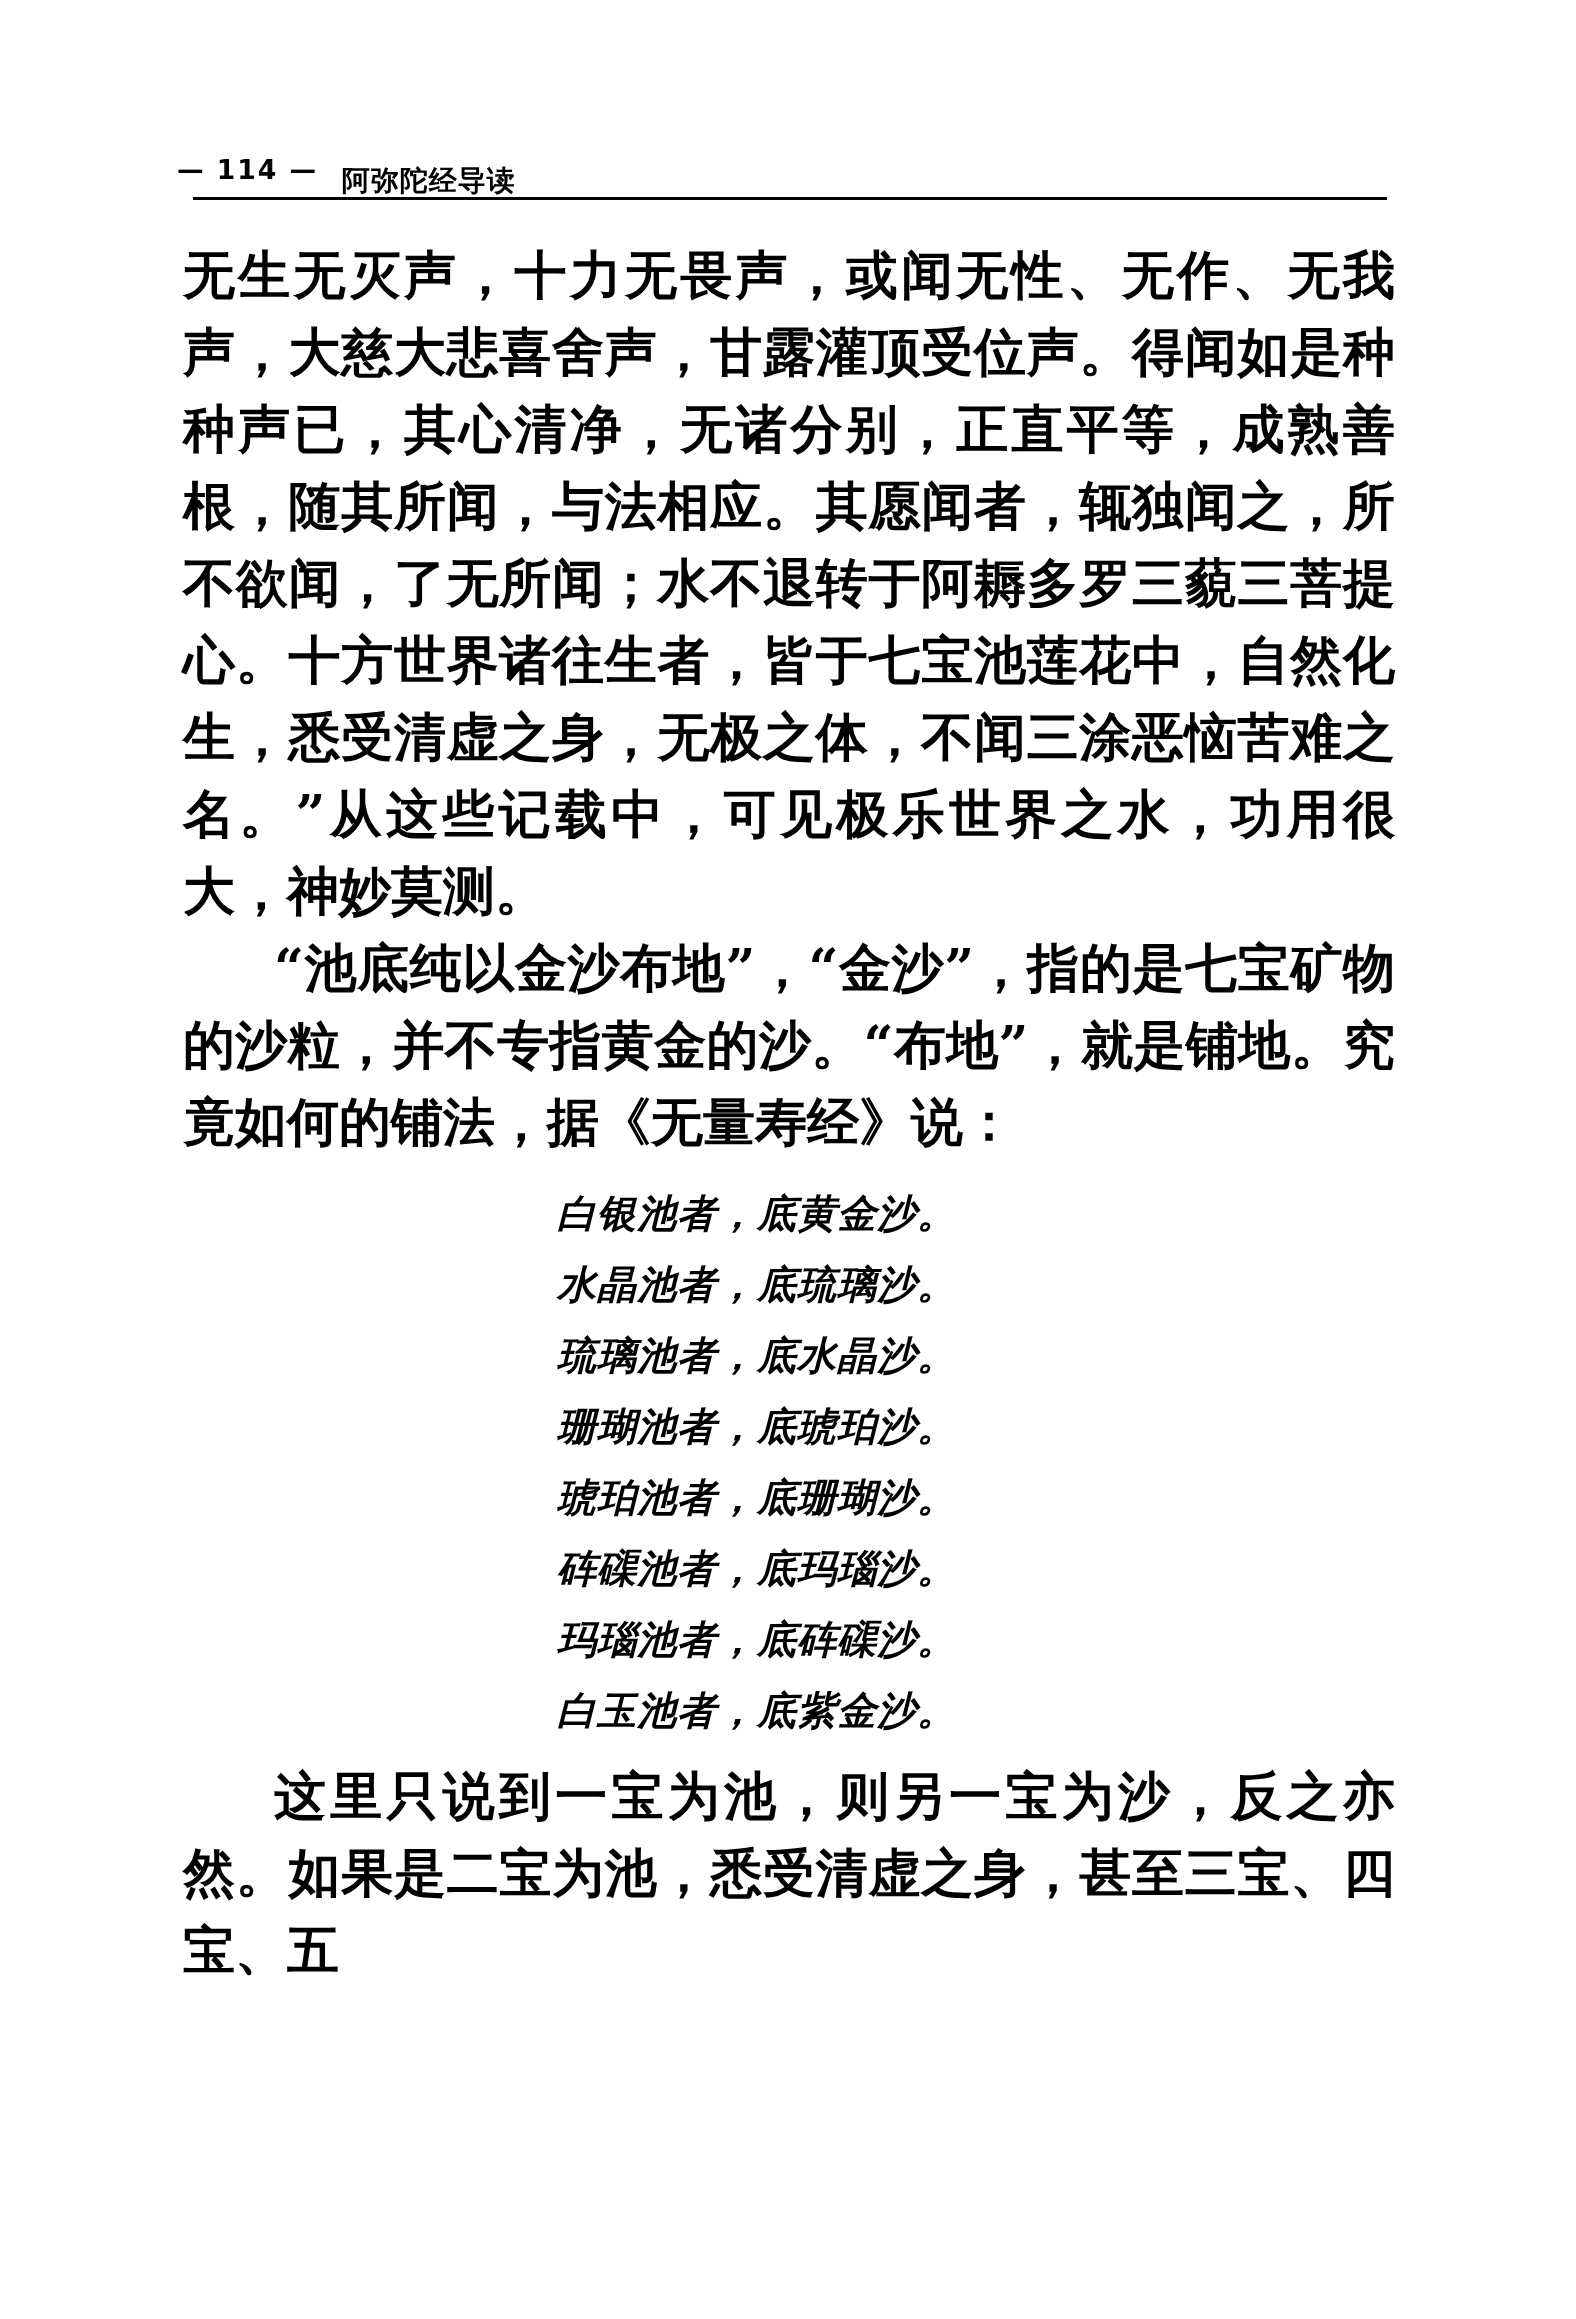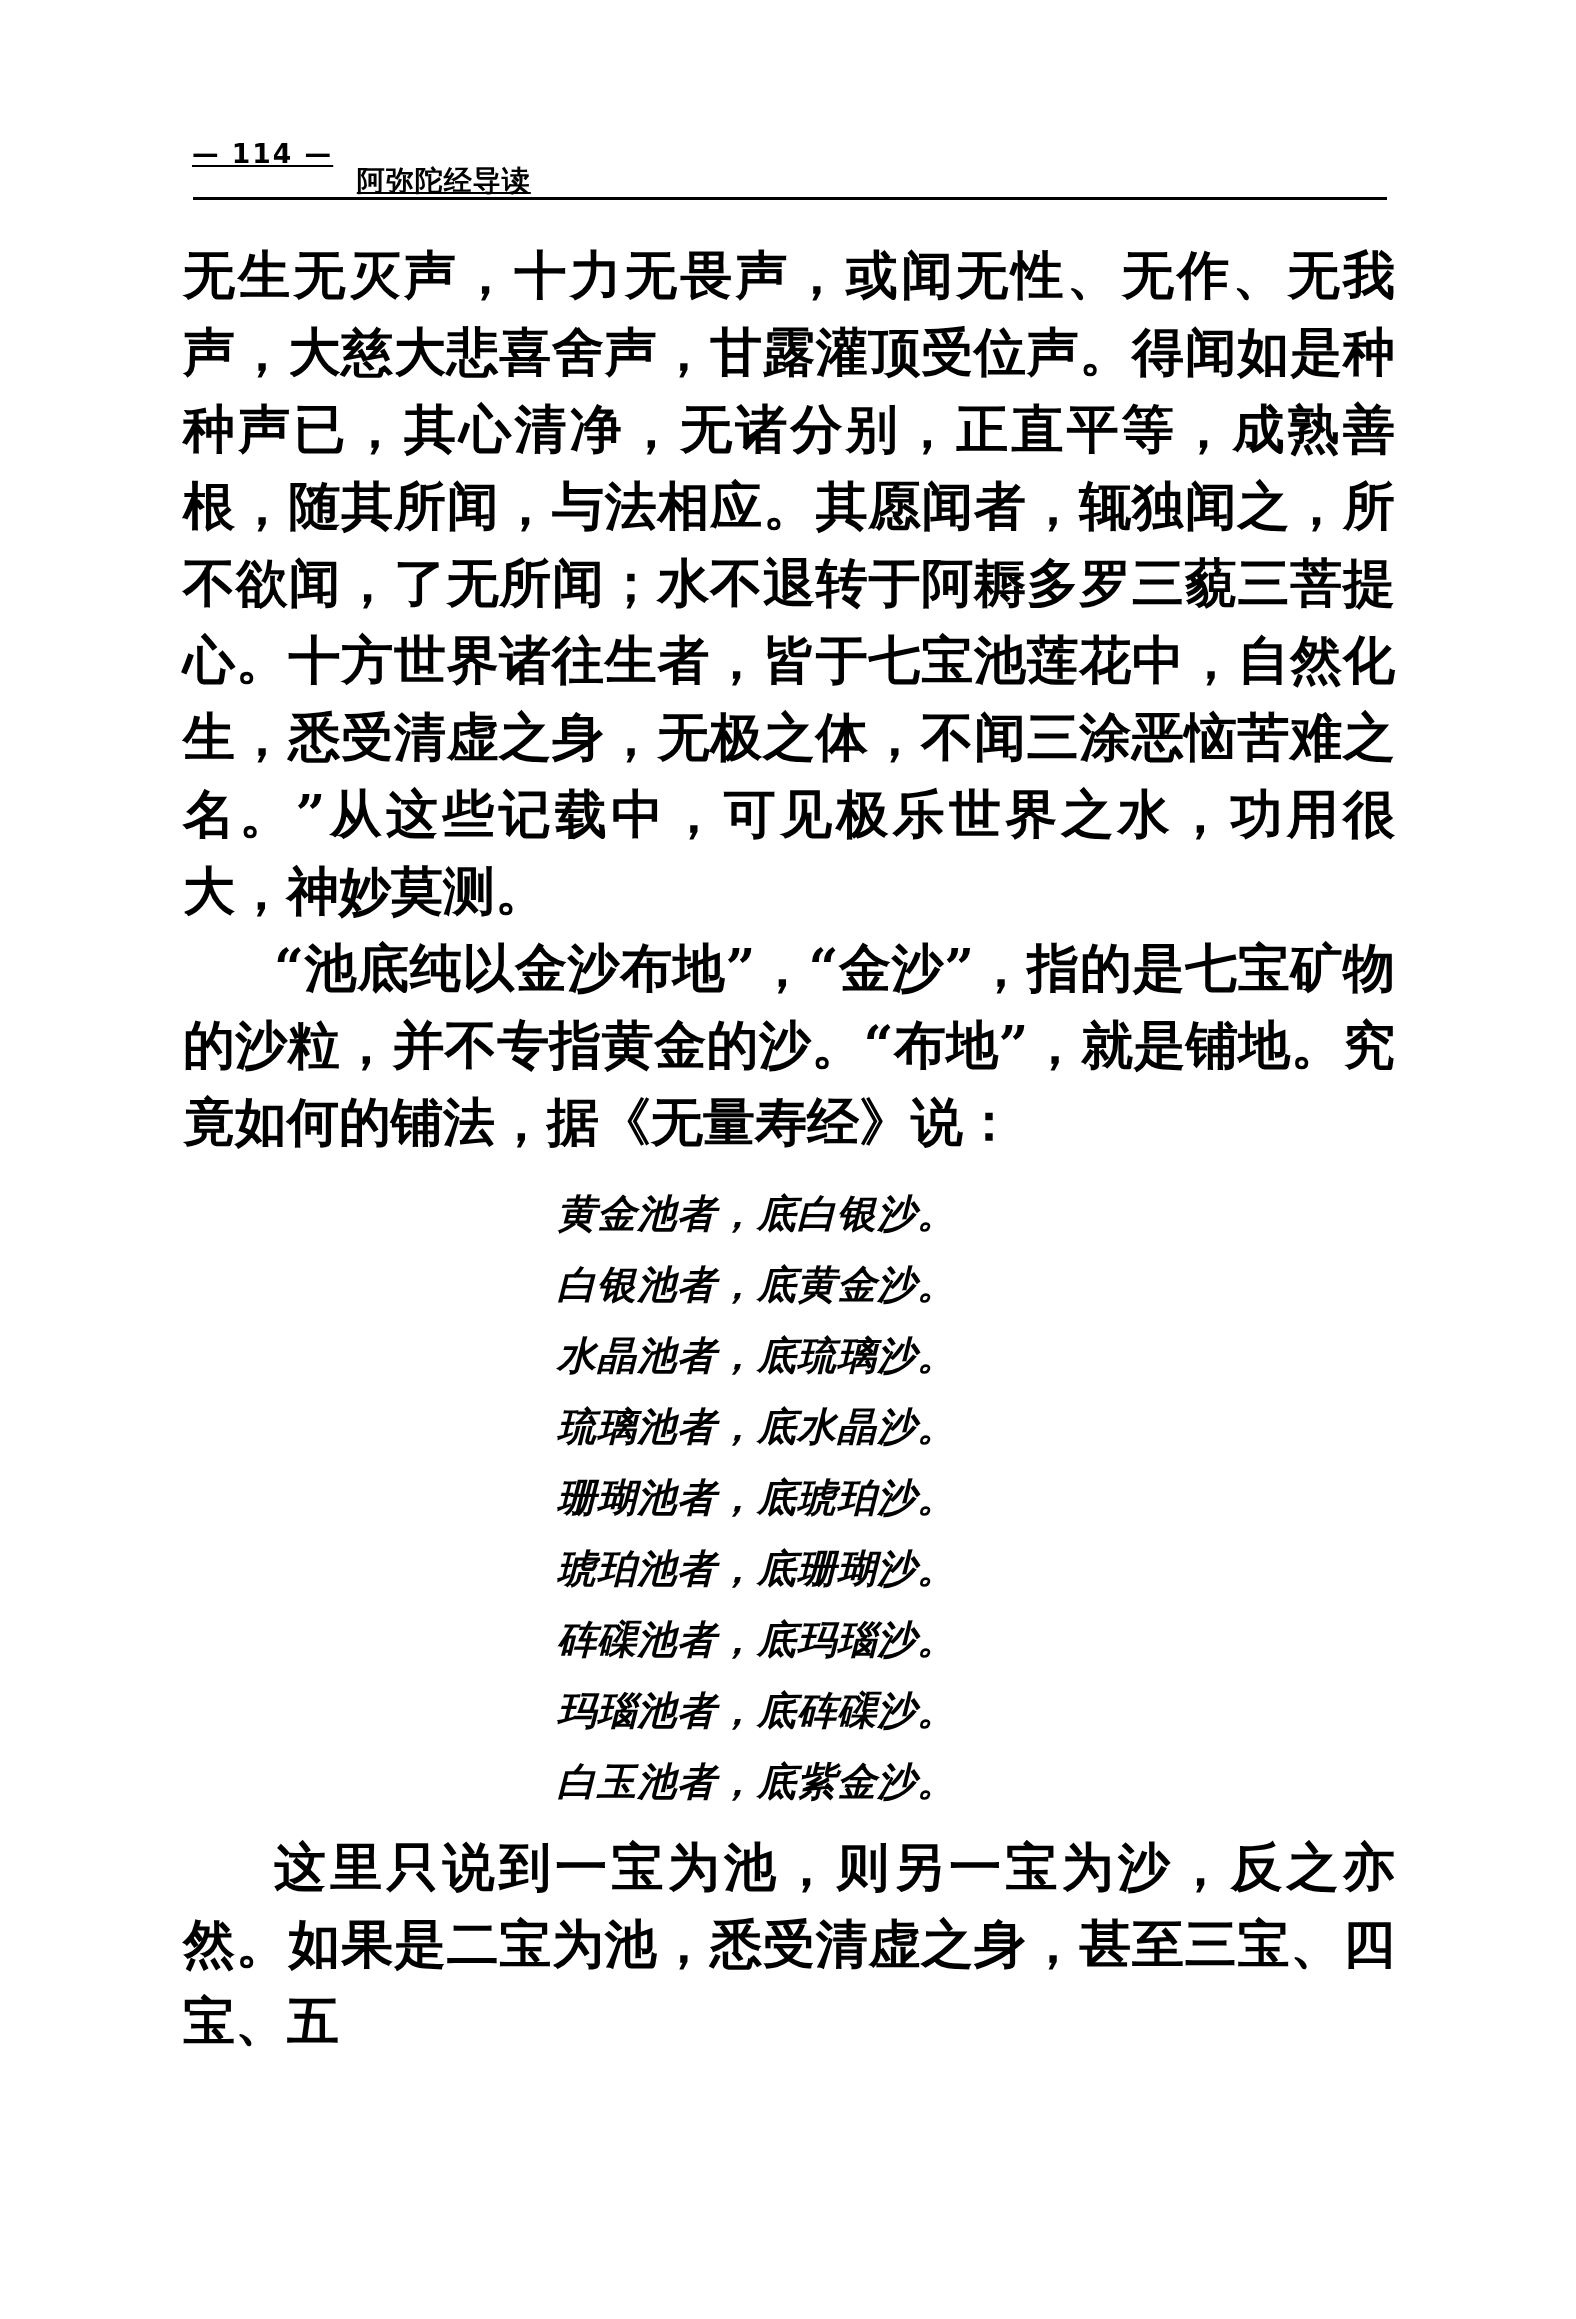--- a/index.html
+++ b/index.html
@@ -19,26 +19,25 @@
     position: absolute;
     top: 0; left: 0;
     width: 1576px;
     height: 2320px;
     box-sizing: border-box;
     padding: 0;
   }
   .header {
     position: absolute;
     top: 138px;
-    left: 192px;
+    left: 177px;
     width: 1192px;
     display: flex;
-    align-items: flex-start;
+    align-items: center;
     font-family: "DejaVu Sans", "Liberation Sans", sans-serif;
-    text-decoration: underline;
   }
   .header .folio {
     font-size: 26.6px;
     letter-spacing: 2px;
     font-weight: 700;
     white-space: nowrap;
   }
   .header .booktitle {
     font-size: 28px;
     font-weight: 700;
@@ -100,21 +99,20 @@
 
   <div class="rule"></div>
 
   <div class="body-text">
 
     <p class="para">无生无灭声，十力无畏声，或闻无性、无作、无我声，大慈大悲喜舍声，甘露灌顶受位声。得闻如是种种声已，其心清净，无诸分别，正直平等，成熟善根，随其所闻，与法相应。其愿闻者，辄独闻之，所不欲闻，了无所闻；水不退转于阿耨多罗三藐三菩提心。十方世界诸往生者，皆于七宝池莲花中，自然化生，悉受清虚之身，无极之体，不闻三涂恶恼苦难之名。”从这些记载中，可见极乐世界之水，功用很大，神妙莫测。</p>
 
     <p class="para indent">“池底纯以金沙布地”，“金沙”，指的是七宝矿物的沙粒，并不专指黄金的沙。“布地”，就是铺地。究竟如何的铺法，据《无量寿经》说：</p>
 
     <div class="verse-block">
-      <div class="verse-line">黄金池者，底白银沙。</div>
       <div class="verse-line">白银池者，底黄金沙。</div>
       <div class="verse-line">水晶池者，底琉璃沙。</div>
       <div class="verse-line">琉璃池者，底水晶沙。</div>
       <div class="verse-line">珊瑚池者，底琥珀沙。</div>
       <div class="verse-line">琥珀池者，底珊瑚沙。</div>
       <div class="verse-line">砗磲池者，底玛瑙沙。</div>
       <div class="verse-line">玛瑙池者，底砗磲沙。</div>
       <div class="verse-line">白玉池者，底紫金沙。</div>
     </div>
 

